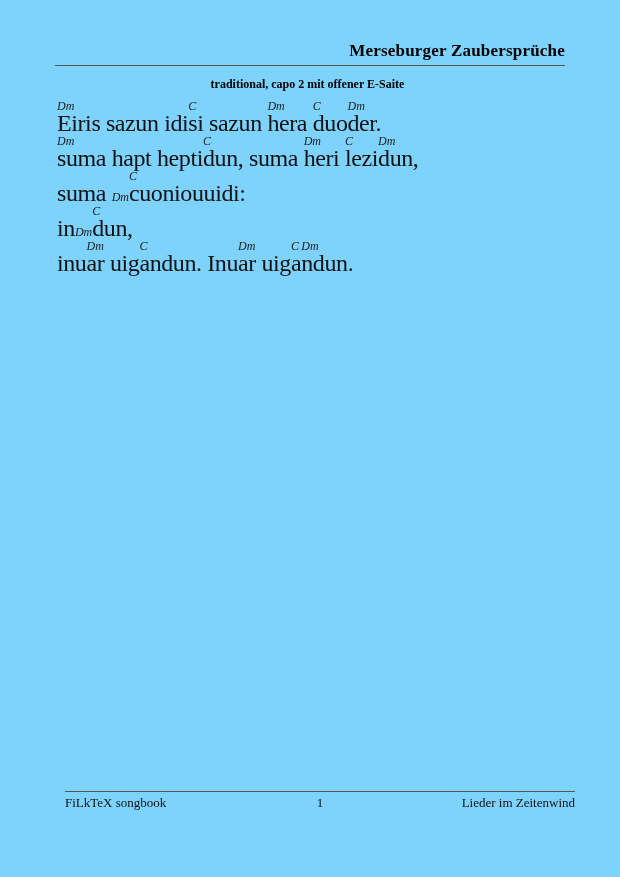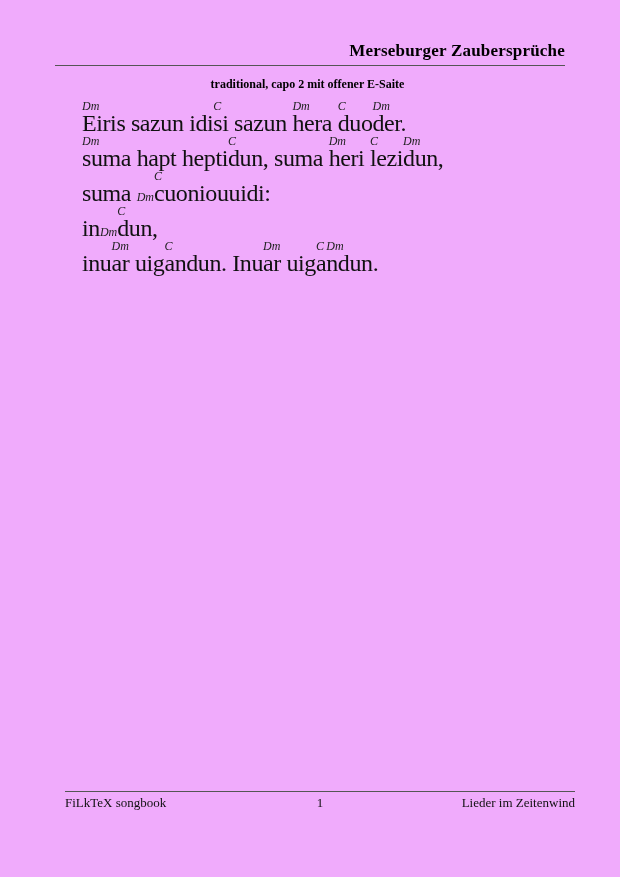--- a/index.html
+++ b/index.html
@@ -4,21 +4,21 @@
 <style>
   html, body {
     margin: 0;
     padding: 0;
     background: #ffffff;
   }
   .page {
     position: relative;
     width: 620px;
     height: 877px;
-    background: #f0abfc;
+    background: #7dd3fc;
     color: #111;
     font-family: "Liberation Serif", serif;
     overflow: hidden;
   }
   .header {
     position: absolute;
     left: 55px;
     width: 510px;
     top: 41px;
     text-align: right;
@@ -41,21 +41,20 @@
     font-weight: bold;
     color: #000;
   }
   .song {
     position: absolute;
     left: 57px;
     top: 100px;
   }
   .songline {
     white-space: nowrap;
-    margin-left: 25px;
   }
   .segment {
     display: inline-block;
     white-space: pre;
     vertical-align: baseline;
   }
   .chord {
     display: block;
     height: 13px;
     line-height: 13px;

